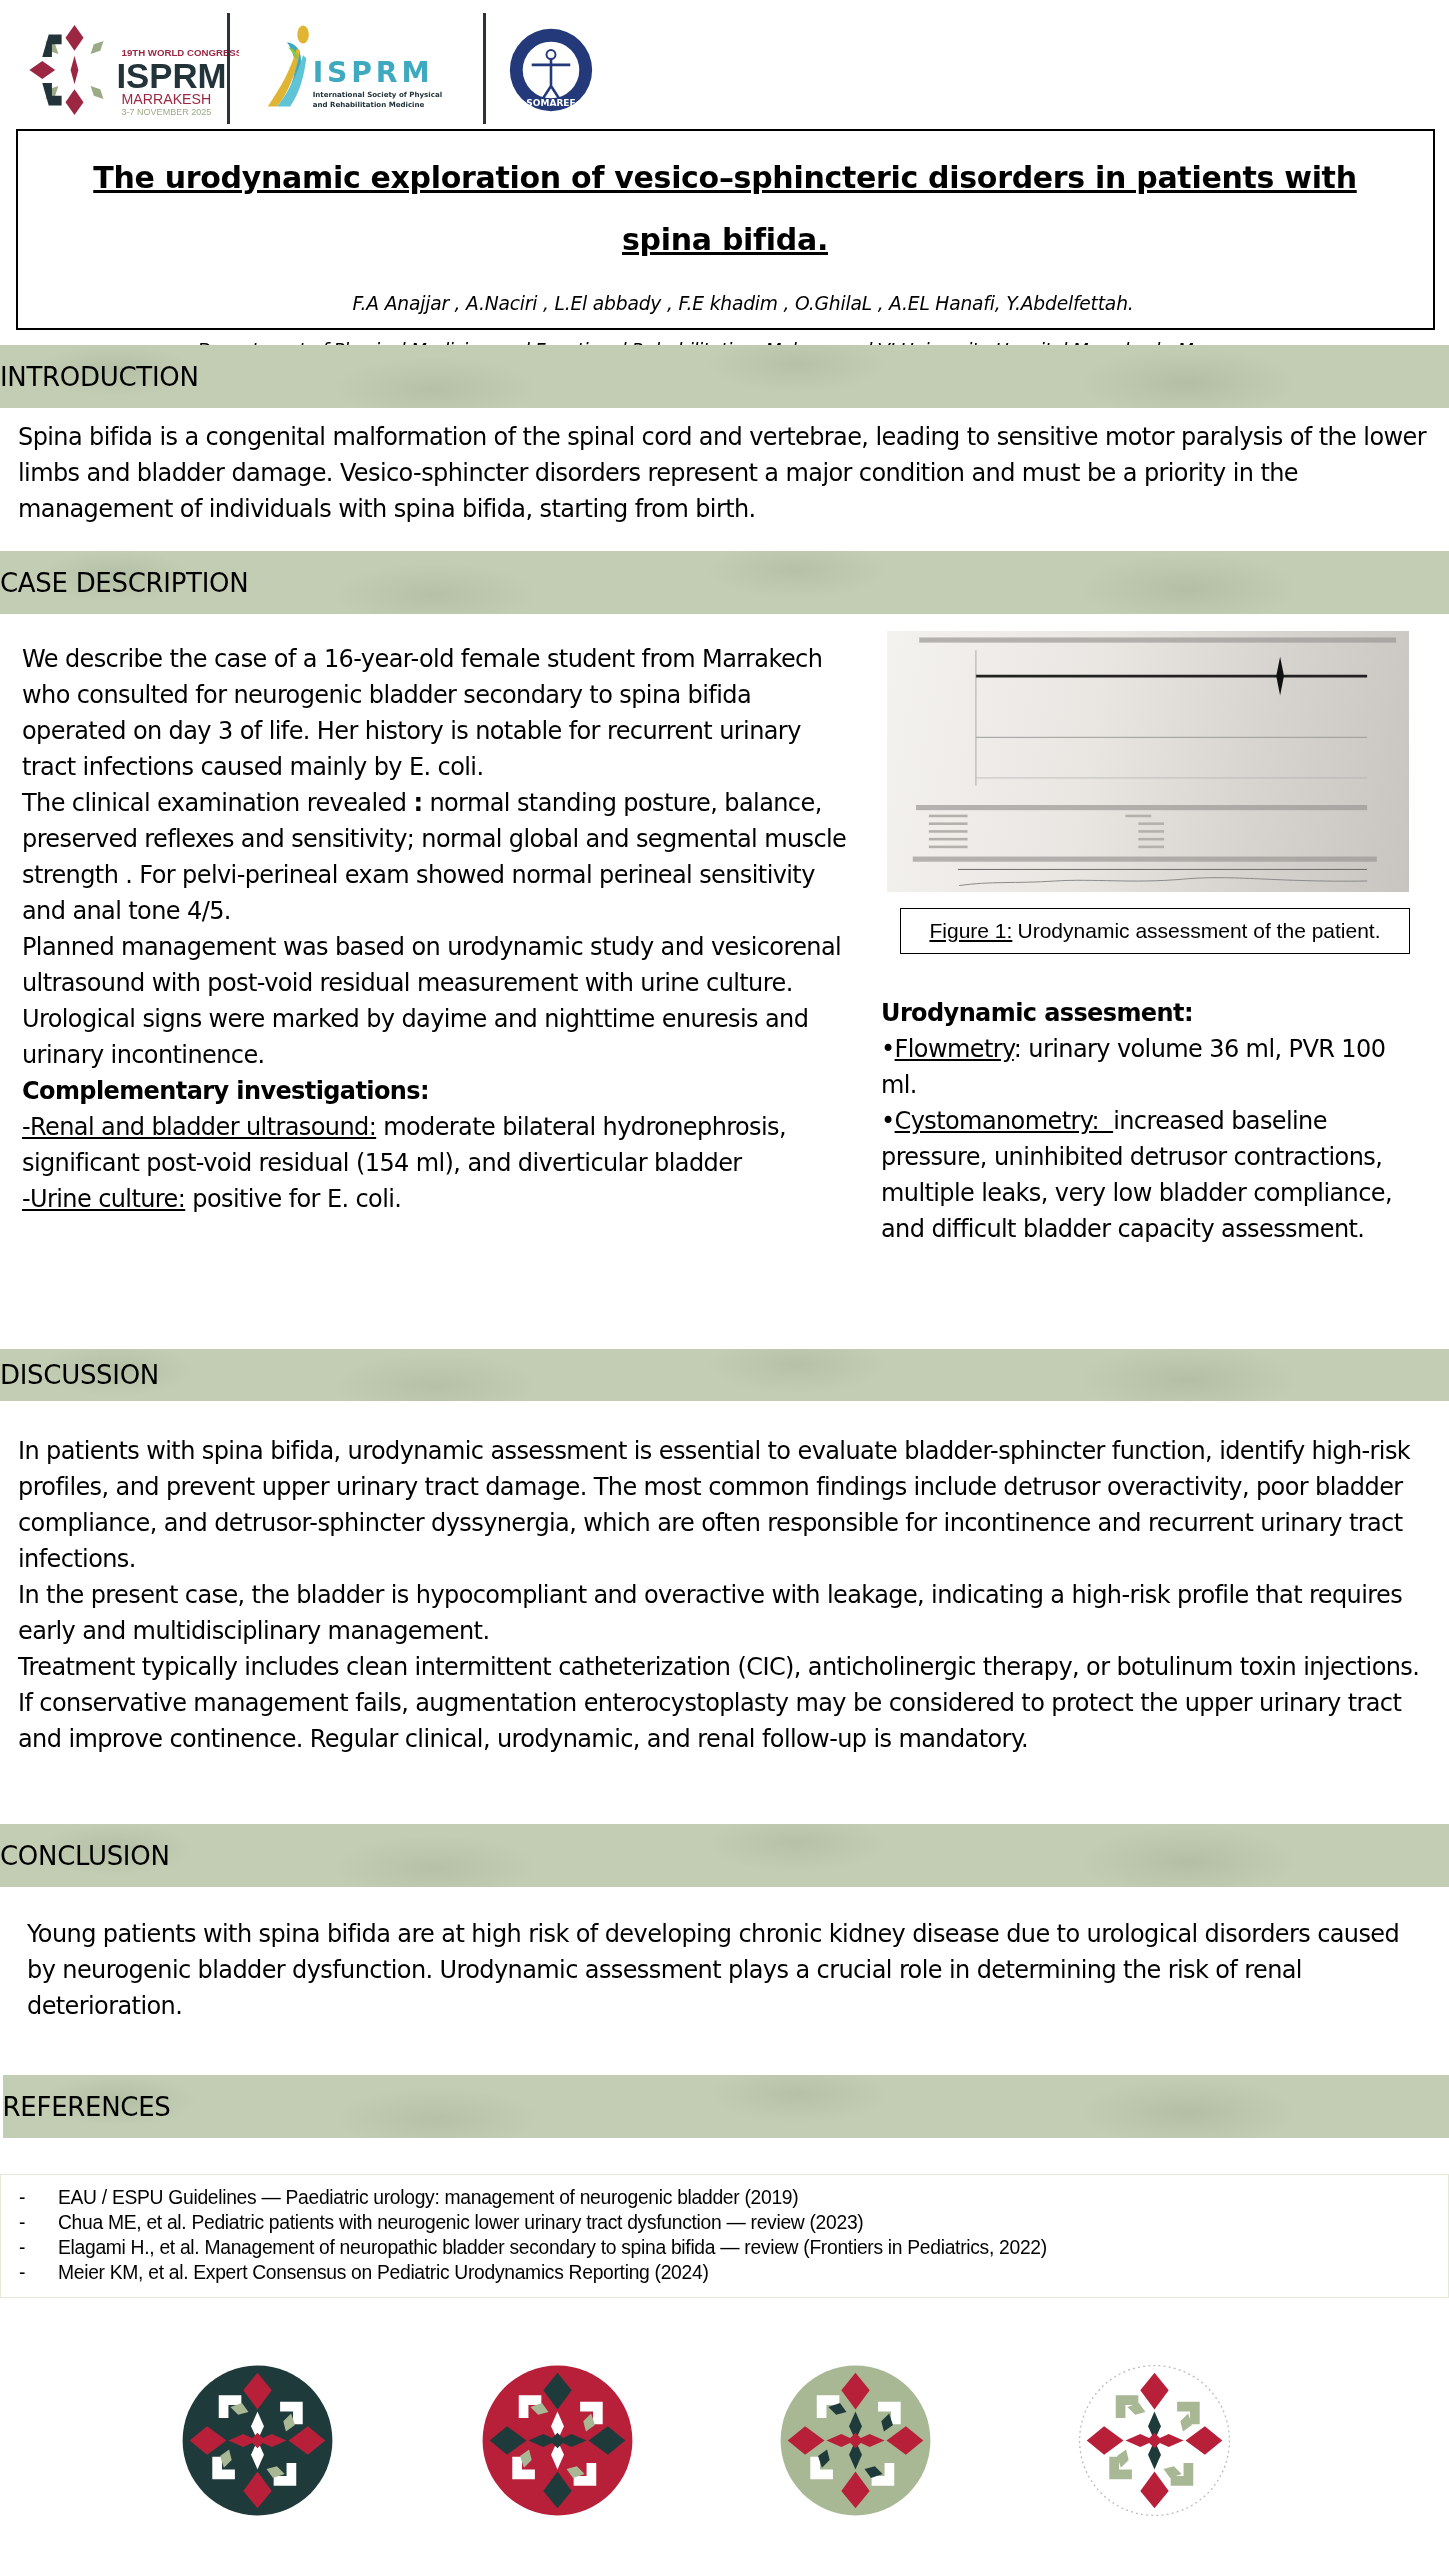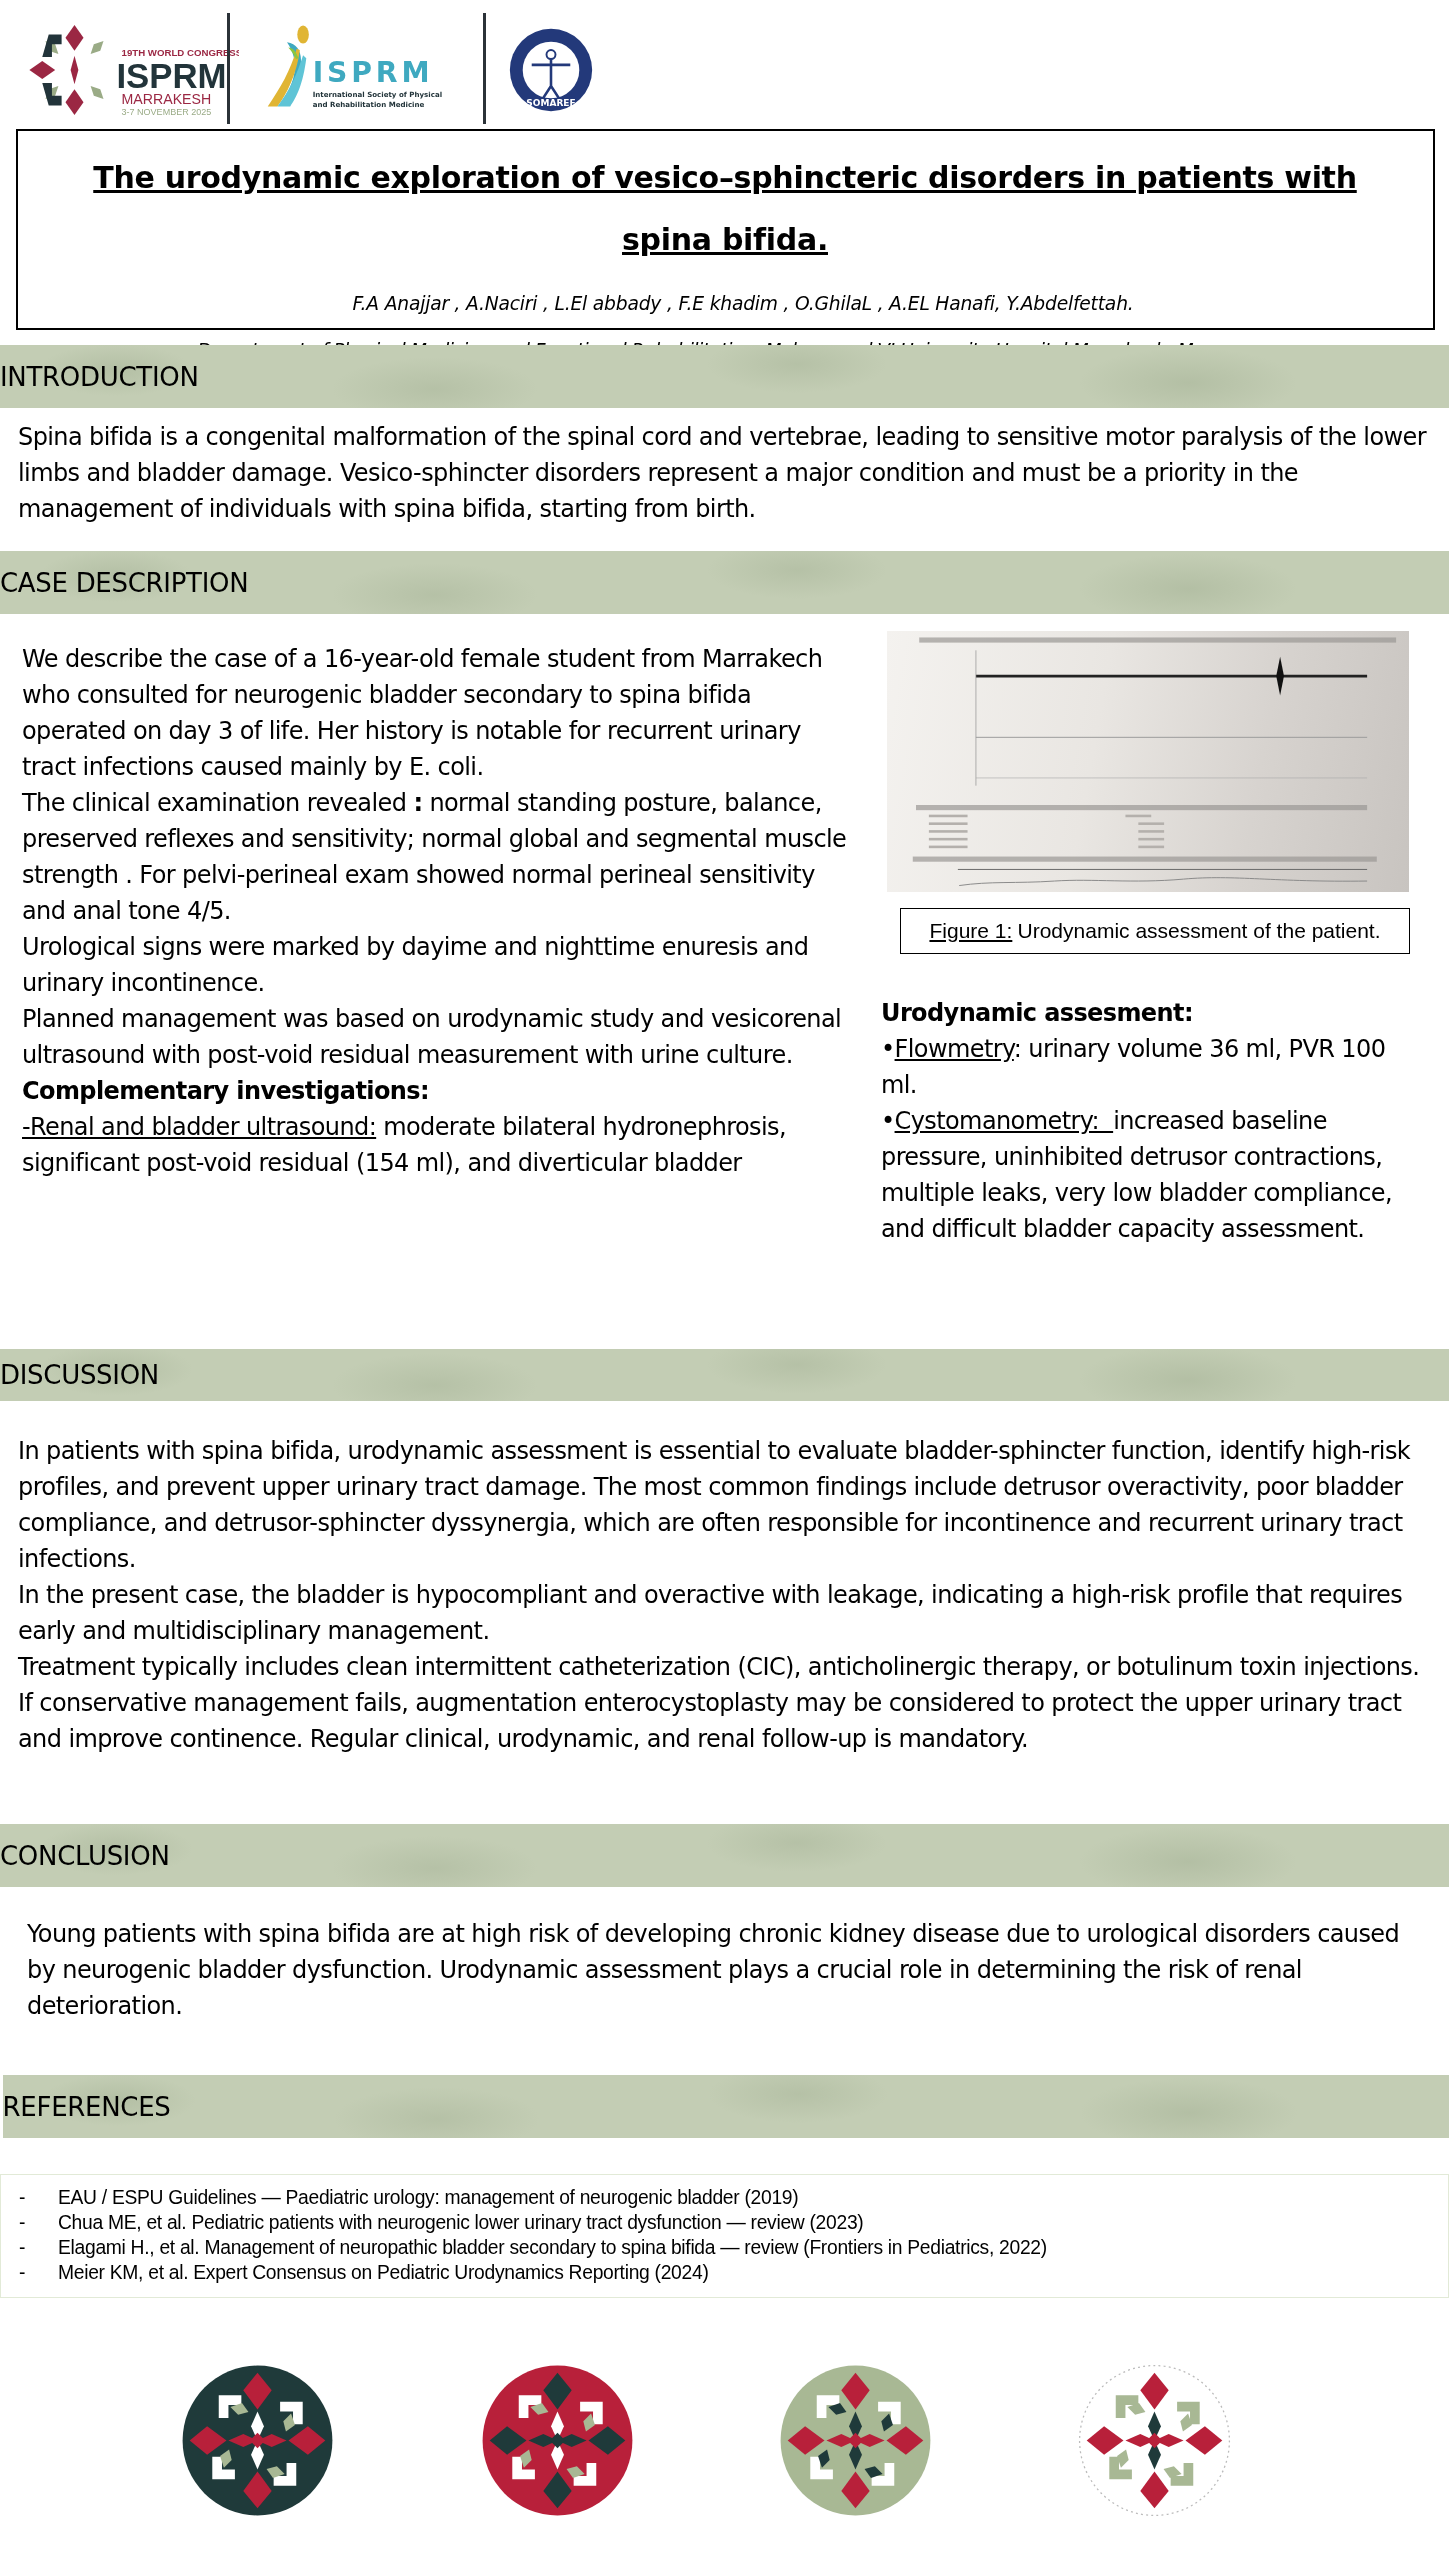--- a/index.html
+++ b/index.html
@@ -96,24 +96,25 @@
 </div>
 <div class="abs body-text intro-text">Spina bifida is a congenital malformation of the spinal cord and vertebrae, leading to sensitive motor paralysis of the lower limbs and bladder damage. Vesico-sphincter disorders represent a major condition and must be a priority in the management of individuals with spina bifida, starting from birth.</div>
 
 <div class="abs banner" style="top:551px">
   <span>CASE DESCRIPTION</span>
 </div>
 
 <div class="abs body-text case-left">
   <div><span>We describe the case of a 16-year-old female student from Marrakech who consulted for neurogenic bladder secondary to spina bifida operated on day 3 of life. Her history is notable for recurrent urinary tract infections caused mainly by </span><span class="ital">E. coli</span><span>.</span></div>
   <div><span>The clinical examination revealed </span><span class="bold">:</span><span> normal standing posture, balance,  preserved reflexes and sensitivity; normal global and segmental muscle strength . For pelvi-perineal exam showed normal perineal sensitivity and anal tone 4/5.</span></div>
+  <div>Planned management was based on urodynamic study and vesicorenal ultrasound with post-void residual measurement with urine culture.</div>
   <div>Urological signs were marked by dayime and nighttime enuresis and urinary incontinence.</div>
-  <div>Planned management was based on urodynamic study and vesicorenal ultrasound with post-void residual measurement with urine culture.</div>
   <div class="bold">Complementary investigations:</div>
   <div><span class="ital ul">-Renal and bladder ultrasound:</span><span> moderate bilateral hydronephrosis, significant post-void residual (154 ml), and diverticular bladder</span></div>
+  <div><span class="ital ul">-Urine culture:</span><span> positive for </span><span class="ital">E. coli.</span></div>
 </div>
 
 <div class="abs figure">
   <svg width="522" height="261" viewBox="0 0 810 405">
     <rect x="50" y="10" width="740" height="8" fill="#9a9794" opacity=".7"></rect>
     <line x1="138" y1="70" x2="745" y2="70" stroke="#222" stroke-width="4"></line>
     <path d="M610,40 L616,70 L610,100 L604,70Z" fill="#111"></path>
     <line x1="138" y1="30" x2="138" y2="240" stroke="#888" stroke-width="1"></line>
     <line x1="138" y1="165" x2="745" y2="165" stroke="#999" stroke-width="1.5"></line>
     <line x1="138" y1="228" x2="745" y2="228" stroke="#aaa" stroke-width="1"></line>

